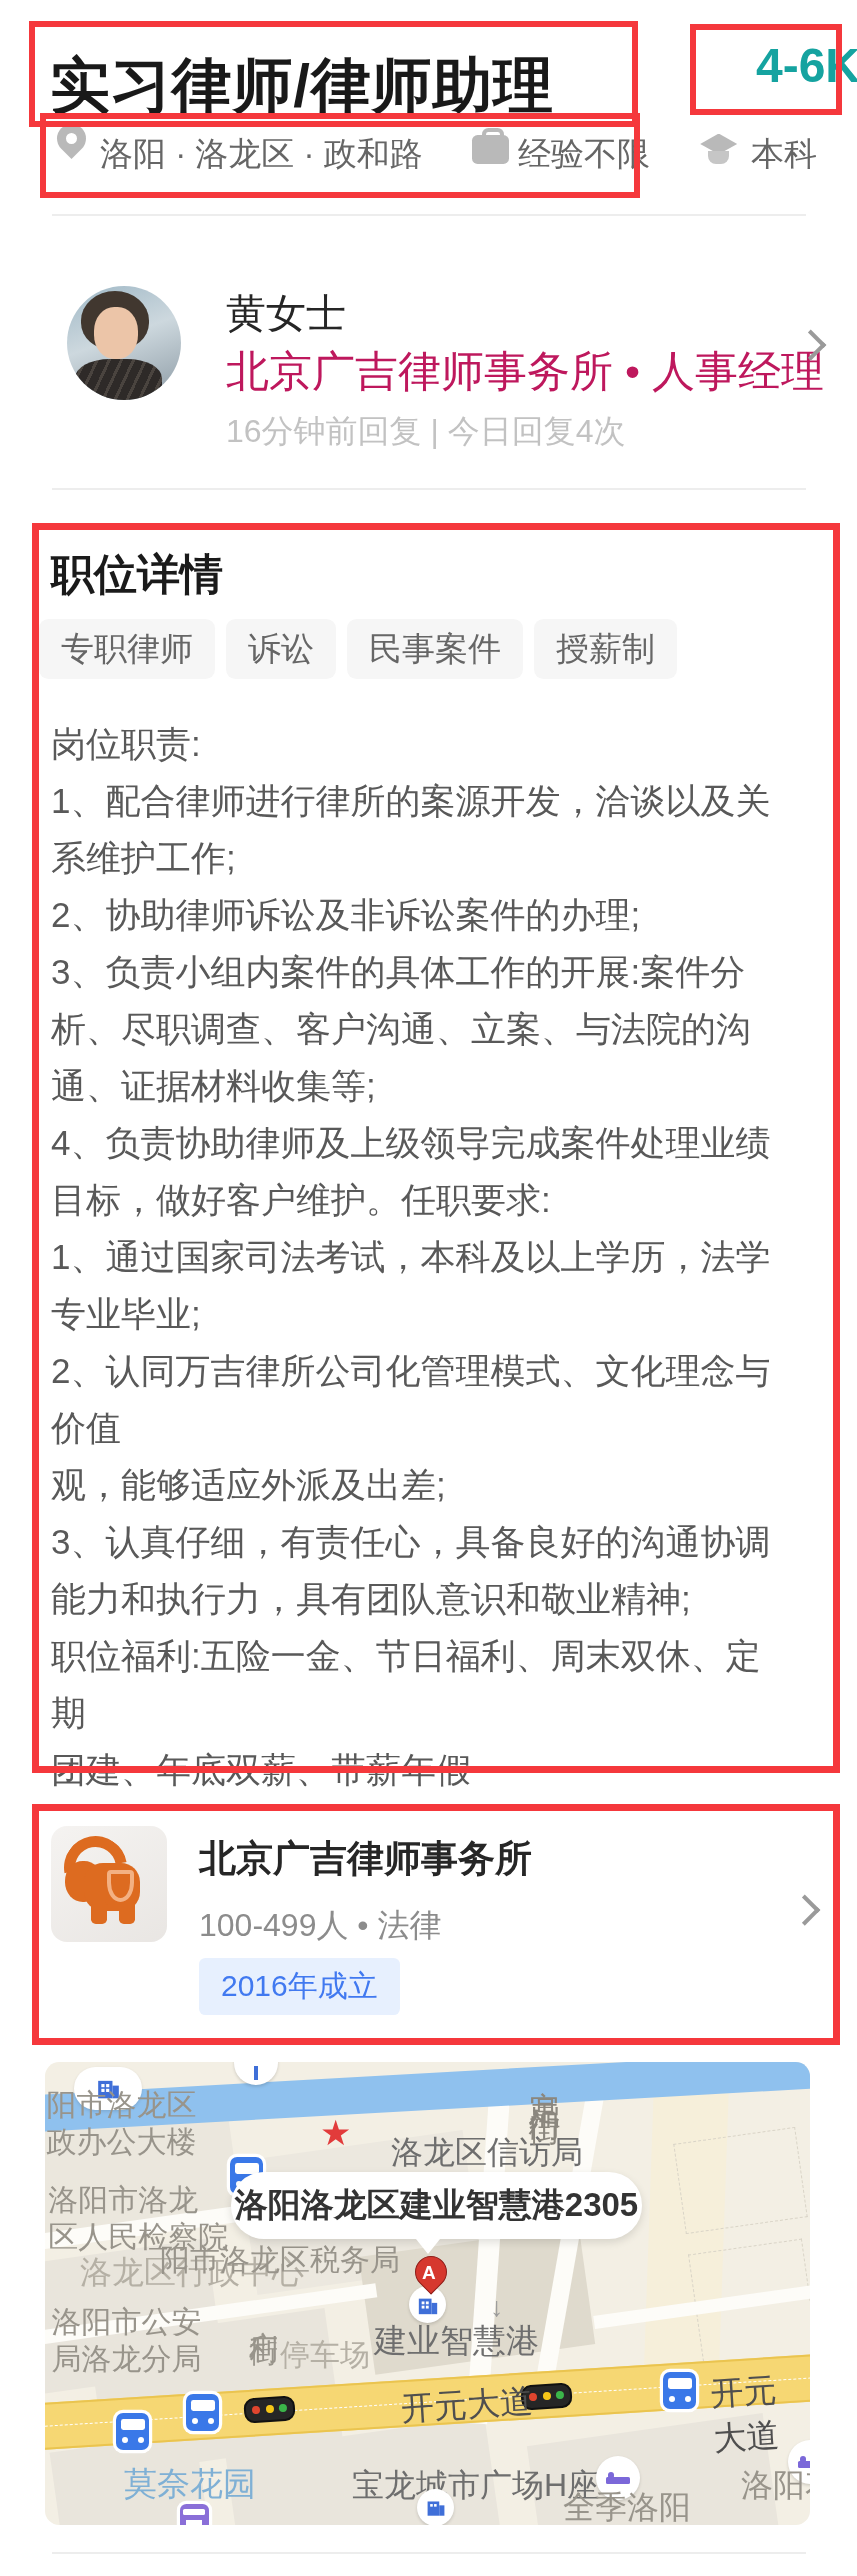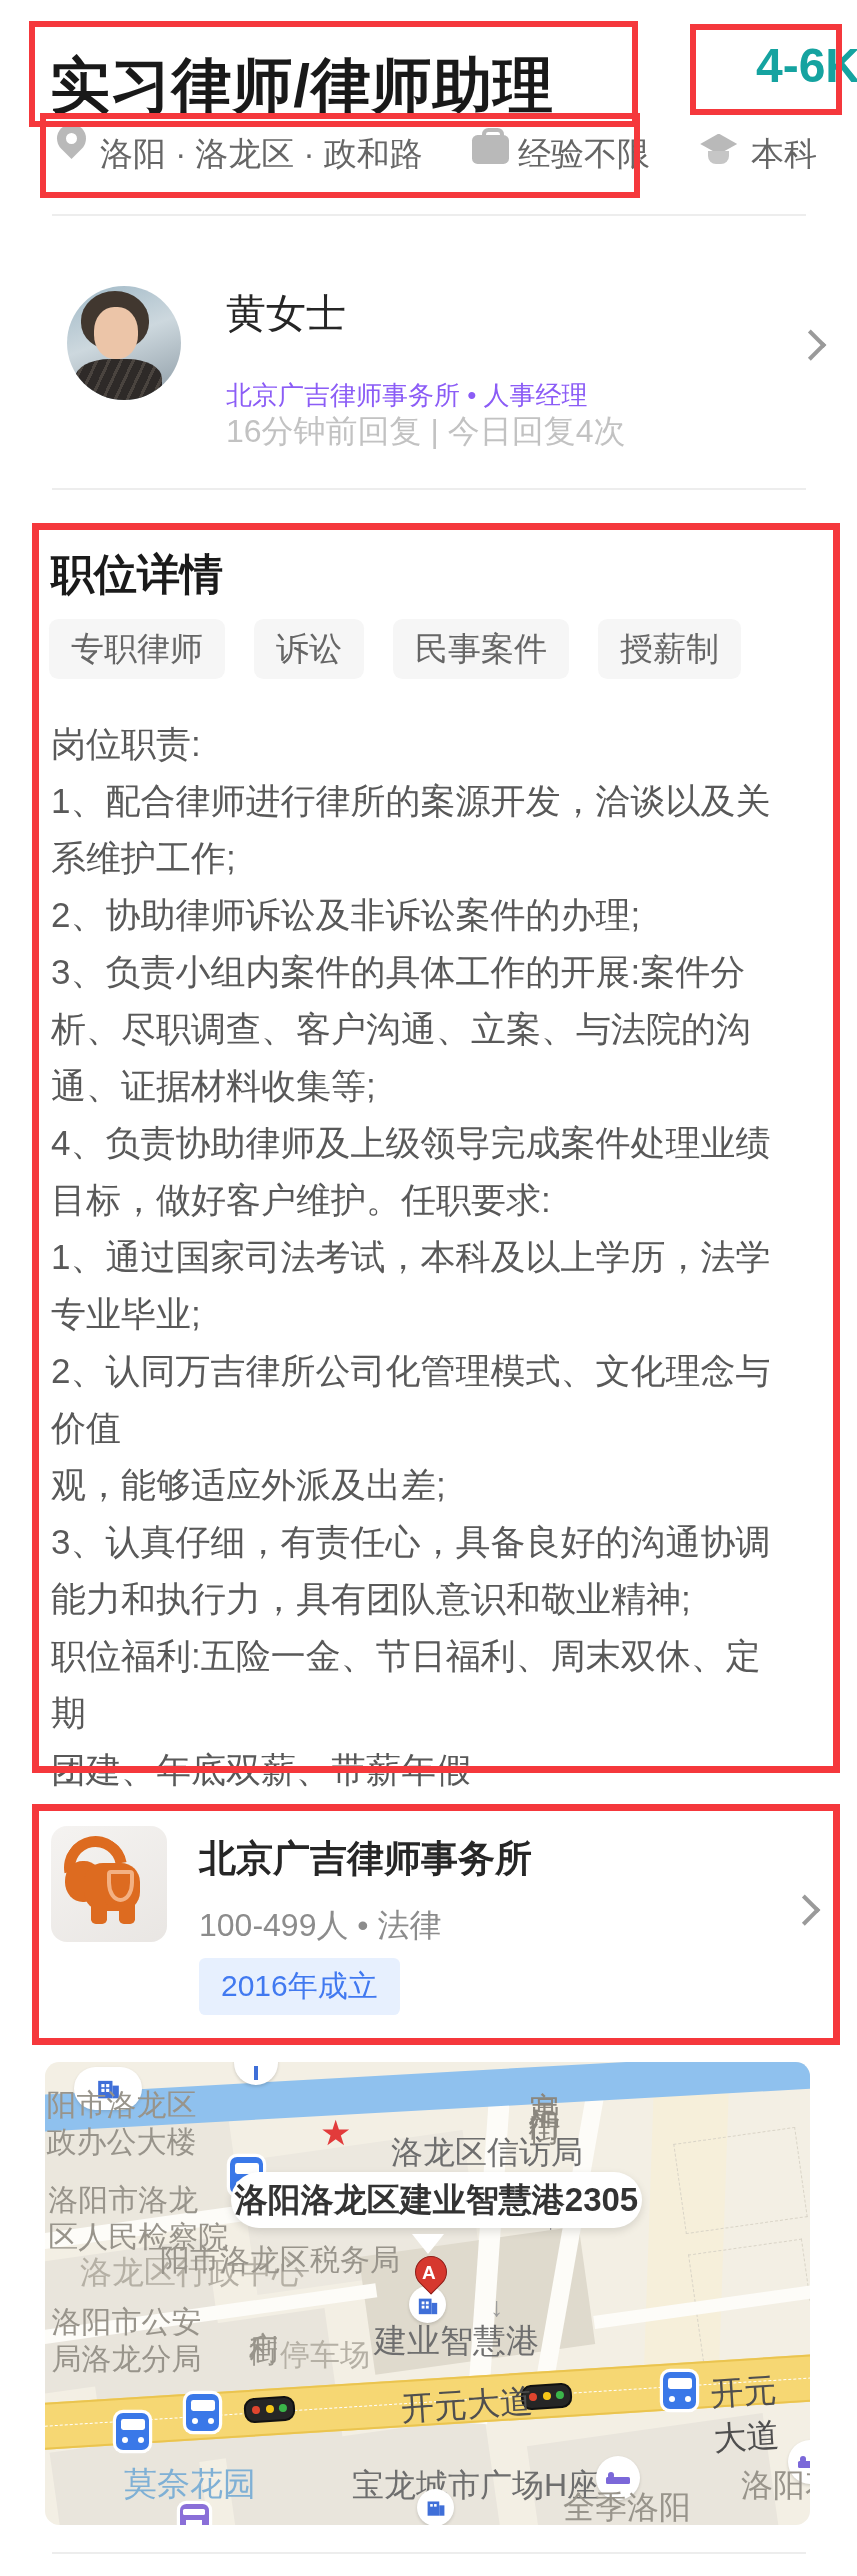--- a/index.html
+++ b/index.html
@@ -21,26 +21,26 @@
   .case-icon:before{content:"";position:absolute;left:9.5px;top:-7.1px;width:14.3px;height:9.5px;border:4.8px solid #b9b9b9;border-bottom:none;border-radius:6.4px 6.4px 0 0;}
   .cap-icon{left:697px;top:140px;width:43px;height:24px;}
   .cap-top{position:absolute;left:3.2px;top:-6.4px;width:37px;height:20.6px;background:#b9b9b9;transform:rotate(0deg);clip-path:polygon(50% 0,100% 50%,50% 100%,0 50%);}
   .cap-base{position:absolute;left:11px;top:11px;width:20.6px;height:12.7px;background:#c6c6c6;border-radius:0 0 8px 8px;}
   
   .avatar{left:67px;top:286px;width:114px;height:114px;border-radius:50%;overflow:hidden;background:linear-gradient(160deg,#9fb8c6 0%,#cdd8de 45%,#8c9aa4 100%);}
   .avatar .hair{position:absolute;left:14.3px;top:4.8px;width:68px;height:59px;background:#41372f;border-radius:50% 50% 46% 46%;}
   .avatar .face{position:absolute;left:27px;top:20.6px;width:44px;height:52px;background:#ecc5a8;border-radius:46%;}
   .avatar .shirt{position:absolute;left:8px;top:73px;width:87px;height:48px;background:repeating-linear-gradient(115deg,#2e2a28 0 8px,#4a443f 8px 11px);border-radius:40% 40% 0 0;}
   .r-name{left:226px;top:286px;font-size:40px;font-weight:400;color:#262626;}
-  .r-affil{left:226px;top:378px;font-size:26px;color:#8b5cf6;}
+  .r-affil{left:226px;top:343px;font-size:43px;color:#be185d;}
   .r-reply{left:226px;top:410px;font-size:32px;color:#c2c2c2;}
   .chev{position:absolute;width:17.5px;height:17.5px;border-top:4px solid #9a9a9a;border-right:4px solid #9a9a9a;transform:rotate(45deg);}
   
   .sec-title{left:51px;top:546px;font-size:43px;font-weight:700;color:#1a1a1a;}
-  .tags{left:49px;top:619px;display:flex;gap:29px;}
+  .tags{left:39px;top:619px;display:flex;gap:11px;}
   .tag{height:60px;line-height:60px;padding:0 22px;background:#f6f6f6;border-radius:9.5px;font-size:33px;color:#666;}
   .desc{left:51px;top:715px;width:742px;font-size:35px;line-height:57px;color:#595959;}
   
   .logo{left:51px;top:1826px;width:116px;height:116px;border-radius:16px;background:linear-gradient(150deg,#f5f3f1 0%,#e9e6e3 100%);overflow:hidden;}
   .ele{position:absolute;background:#dd6b20;}
   .ele-trunk{left:12.7px;top:9.5px;width:41px;height:41px;background:transparent;border:11px solid #dd6b20;border-radius:50%;border-bottom-color:transparent;border-left-color:transparent;transform:rotate(-55deg);}
   .ele-head{left:14.3px;top:35px;width:37px;height:41px;border-radius:48%;}
   .ele-body{left:33px;top:37px;width:56px;height:48px;border-radius:19px;}
   .ele-leg1{left:40px;top:76px;width:16px;height:22px;border-radius:2.4px 2.4px 4.8px 4.8px;}
   .ele-leg2{left:68px;top:76px;width:16px;height:22px;border-radius:2.4px 2.4px 4.8px 4.8px;}
@@ -53,21 +53,21 @@
   .blk{position:absolute;background:#e9e5dc;}
   .dashblk{position:absolute;border:1.6px dashed #d9d4c7;}
   .road-w{position:absolute;background:#fdfcf8;}
   .river{position:absolute;left:-16px;top:11px;width:802px;height:37px;background:#8fc1ee;transform:rotate(-3.2deg);}
   .road-y{position:absolute;left:-16px;top:316px;width:818px;height:43px;background:#f6d773;border-top:2.4px solid #eac44f;border-bottom:2.4px solid #eac44f;transform:rotate(-3.6deg);}
   .road-y .mid{position:absolute;left:0;top:20.6px;width:100%;border-top:1.6px dashed #fff;}
   .mlabel{position:absolute;color:#98948b;font-size:30px;line-height:37px;}
   .mlabel-dark{position:absolute;color:#6e6e6e;font-size:32px;}
   .mlabel-light{position:absolute;color:#b5b0a5;font-size:32px;}
   .vert{writing-mode:vertical-rl;letter-spacing:8px;}
-  .tooltip{position:absolute;left:186px;top:110px;width:411px;height:56px;background:#fff;border-radius:33px;box-shadow:0 3.2px 8px rgba(0,0,0,.12);z-index:6;display:flex;align-items:center;justify-content:center;font-size:33px;font-weight:700;color:#333;}
+  .tooltip{position:absolute;left:186px;top:110px;width:411px;height:67px;background:#fff;border-radius:33px;box-shadow:0 3.2px 8px rgba(0,0,0,.12);z-index:6;display:flex;align-items:center;justify-content:center;font-size:33px;font-weight:700;color:#333;}
   .tooltip-tail{position:absolute;left:367px;top:172px;width:0;height:0;border-left:16px solid transparent;border-right:16px solid transparent;border-top:20.6px solid #fff;z-index:6;}
   .map-pin{position:absolute;left:370px;top:194px;width:30px;height:30px;background:#d6382e;border:1.6px solid #8e1f1a;border-radius:50% 50% 50% 0;transform:rotate(-45deg);z-index:7;}
   .map-pin span{position:absolute;left:5.6px;top:3.2px;transform:rotate(45deg);color:#fff;font-size:19px;font-weight:700;}
   .poi-circle{position:absolute;width:37px;height:37px;background:#fff;border-radius:50%;box-shadow:0 1.6px 3.2px rgba(0,0,0,.15);display:flex;align-items:center;justify-content:center;}
   .poi-pill{position:absolute;width:68px;height:43px;background:#fff;border-radius:21.4px;box-shadow:0 1.6px 3.2px rgba(0,0,0,.12);display:flex;align-items:center;justify-content:center;}
   .bus{position:absolute;width:33px;height:37px;background:#3a78e8;border-radius:7.1px;box-shadow:0 0 0 3.2px #fff;}
   .bus:before{content:"";position:absolute;left:4.8px;top:5.6px;width:24px;height:11px;background:#fff;border-radius:2.4px;}
   .bus:after{content:"";position:absolute;left:5.6px;top:24px;width:6.4px;height:6.4px;background:#fff;border-radius:50%;box-shadow:16px 0 0 #fff;}
   .tl{position:absolute;width:41px;height:20.6px;background:#262626;border:2.4px solid #111;border-radius:10.3px;display:flex;align-items:center;justify-content:space-around;padding:0 3.2px;}
   .tl i{width:8px;height:8px;border-radius:50%;display:block;}

